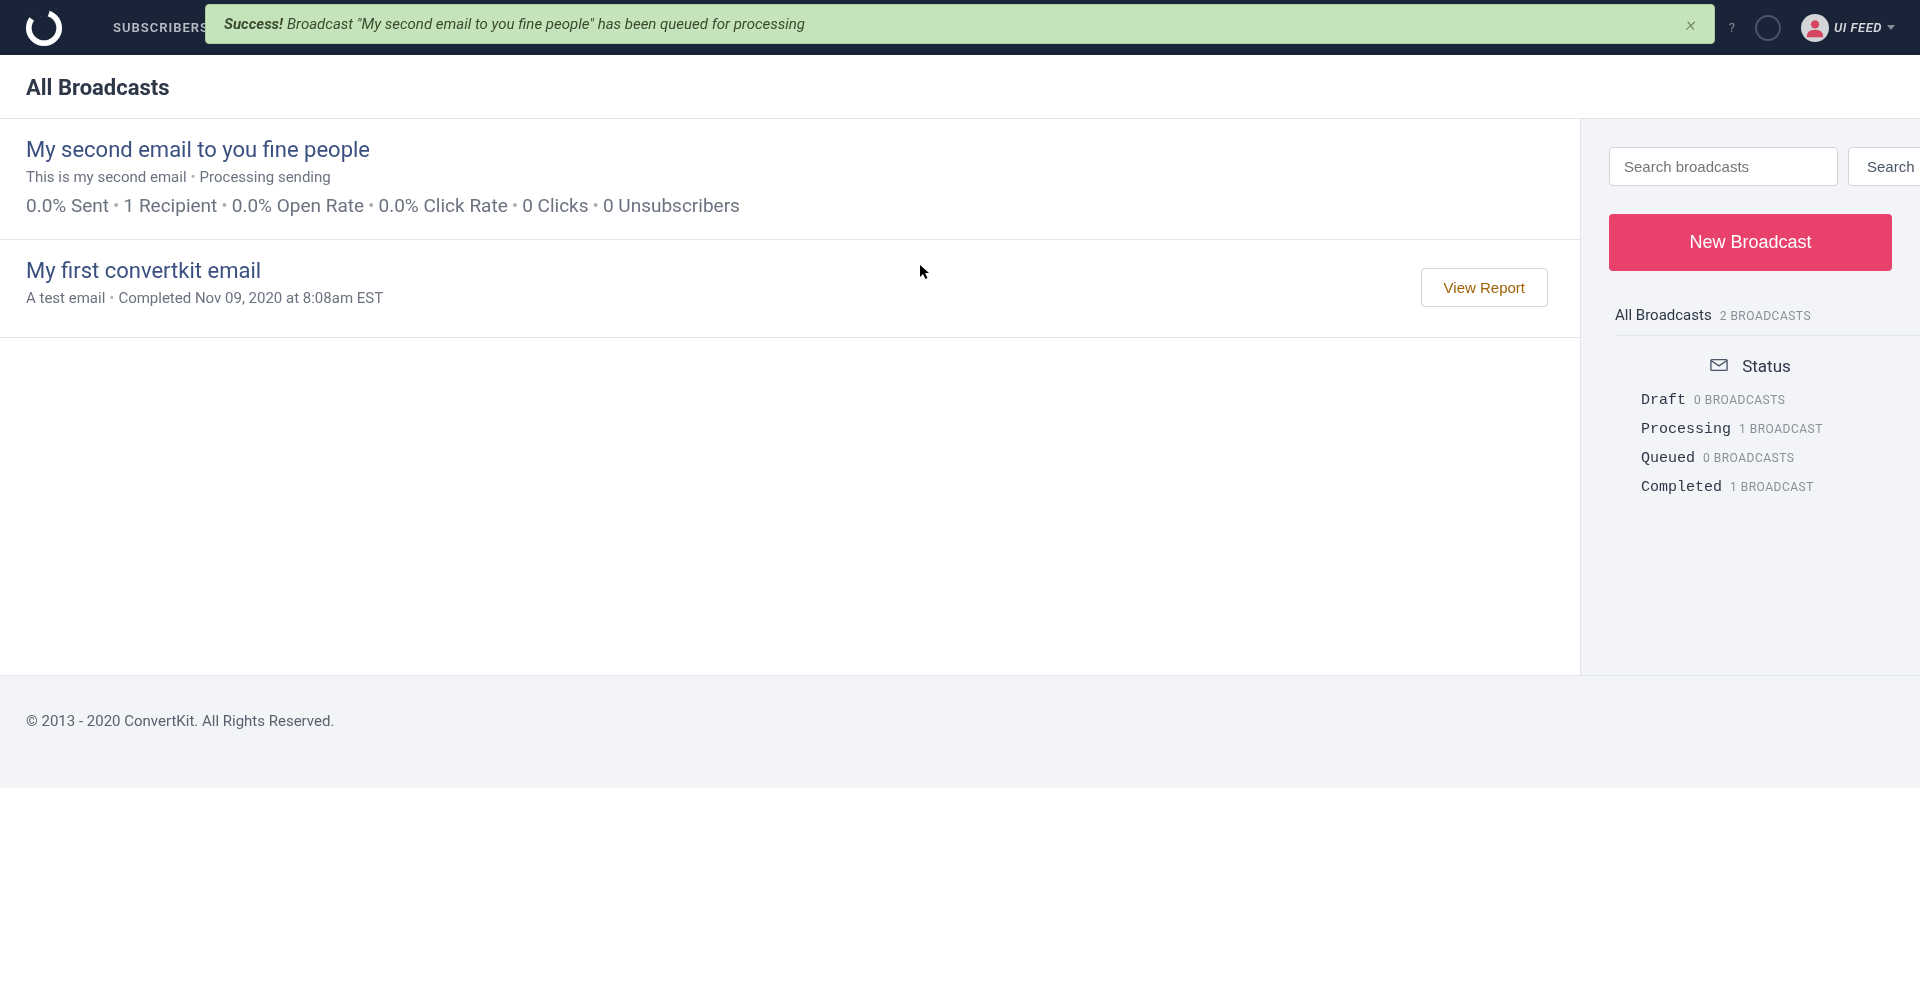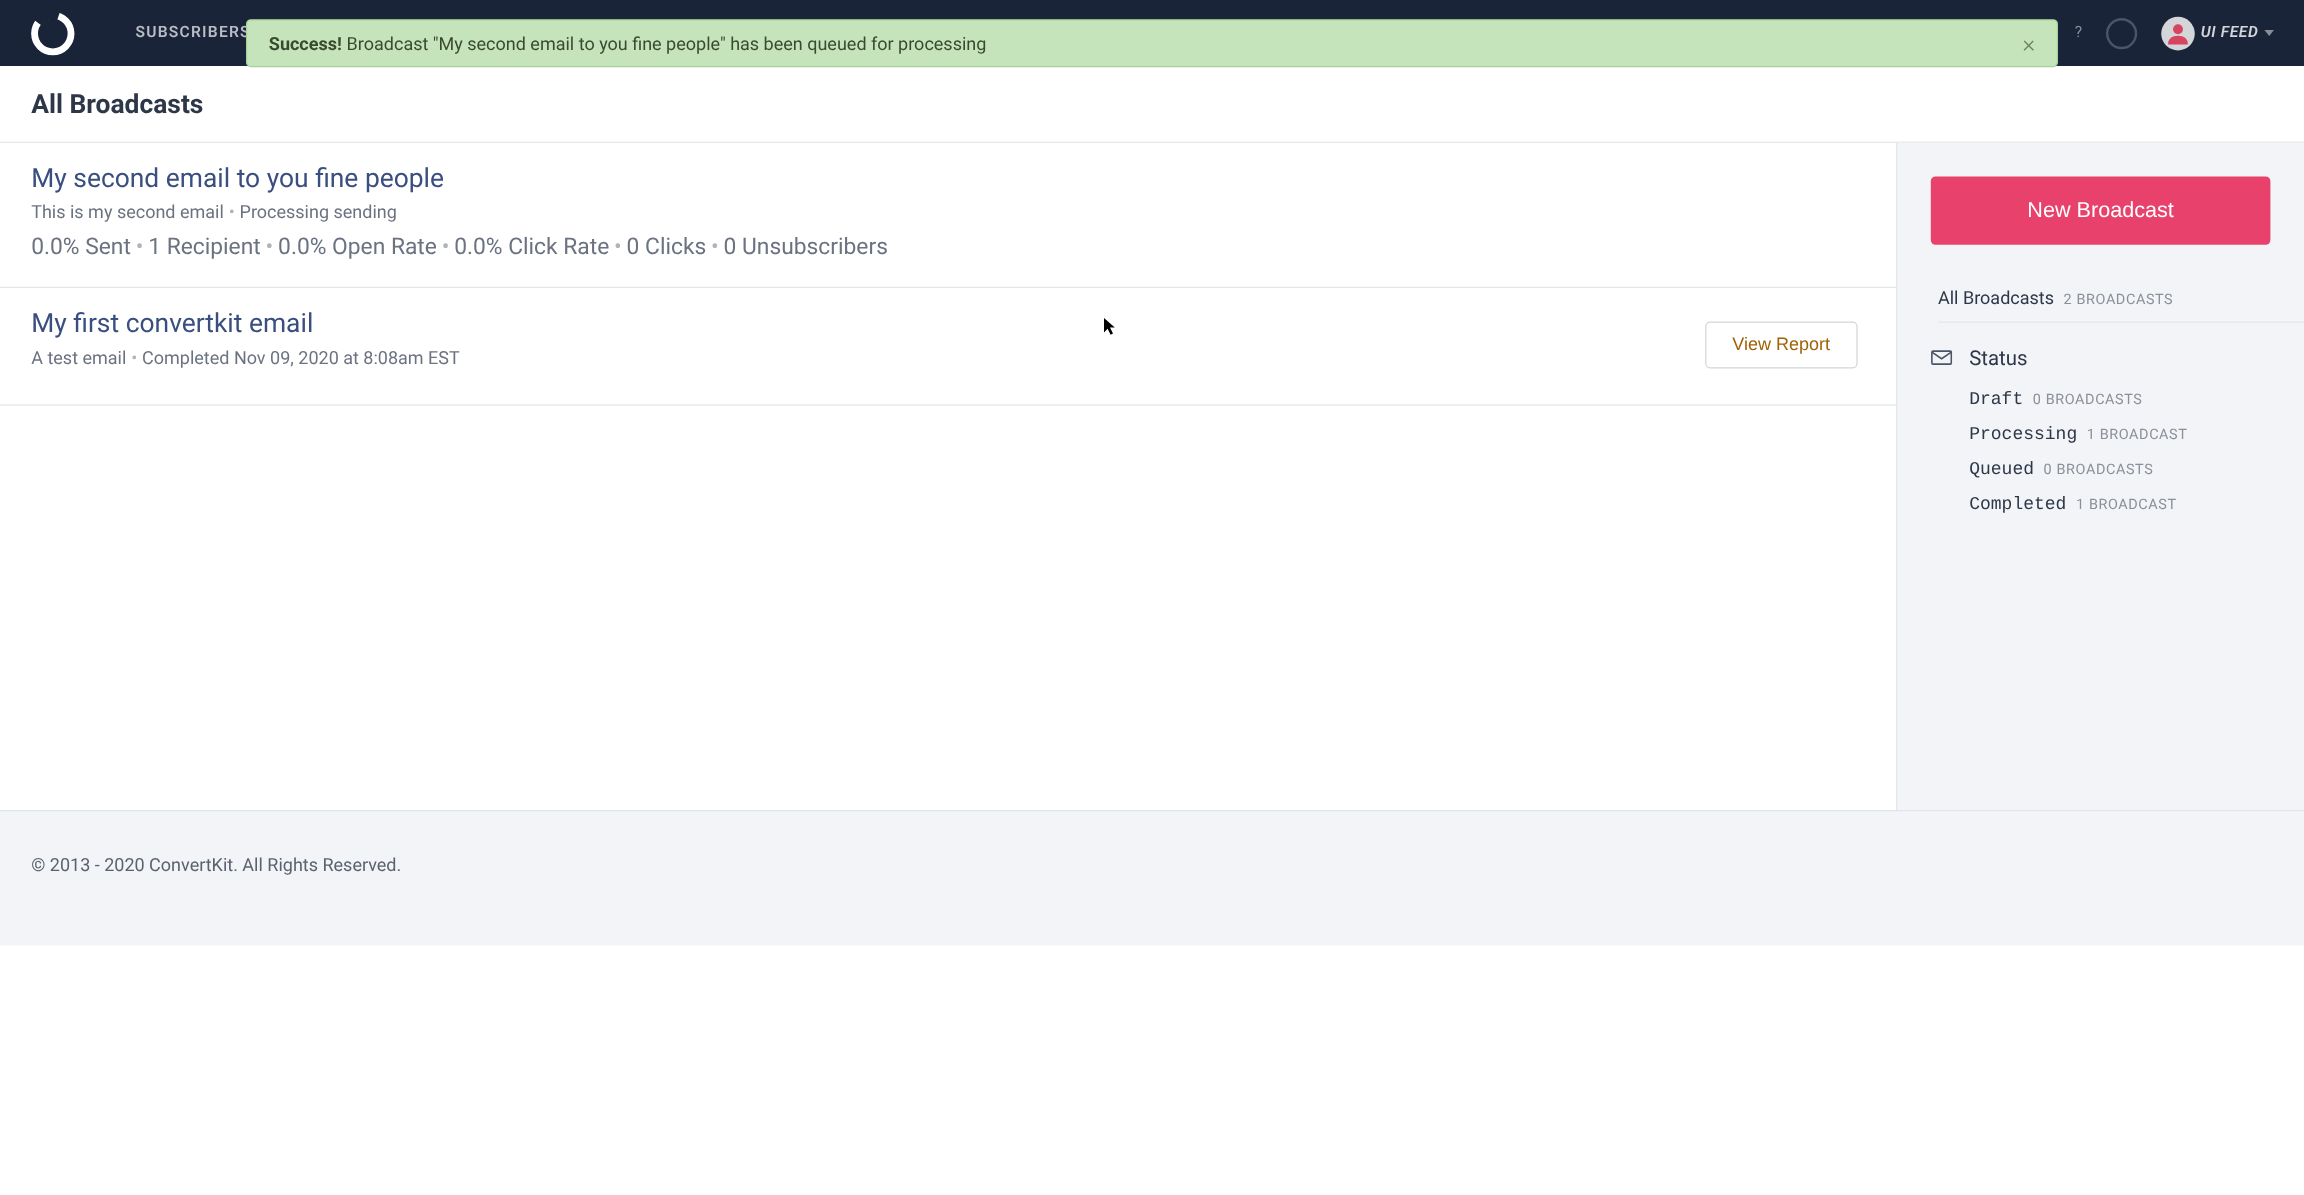--- a/index.html
+++ b/index.html
@@ -12,21 +12,21 @@
     .nav-link { color: #b8bcc5; font-size: 13px; font-weight: 600; letter-spacing: 1px; text-decoration: none; cursor: pointer; }
     .nav-right { display: flex; align-items: center; gap: 20px; }
     .search-circle { width: 26px; height: 26px; border: 2.5px solid #4a5568; border-radius: 50%; cursor: pointer; }
     .help-icon { color: #888c94; font-size: 13px; cursor: pointer; }
     .avatar { width: 28px; height: 28px; border-radius: 50%; background: #d3d5d9; display: flex; align-items: center; justify-content: center; overflow: hidden; }
     .avatar svg { width: 22px; height: 22px; }
     .user-dropdown { display: flex; align-items: center; gap: 5px; cursor: pointer; font-style: italic; }
     .user-name { color: #d3d5d9; font-size: 13px; font-weight: 600; letter-spacing: 0.5px; }
     .caret { width: 0; height: 0; border-left: 4px solid transparent; border-right: 4px solid transparent; border-top: 5px solid #888c94; }
 
-    .alert { position: absolute; top: 16px; left: 205px; right: 205px; background: #c6e4bc; border: 1px solid #a8d098; border-radius: 4px; padding: 9px 18px; display: flex; align-items: flex-end; z-index: 10; font-size: 15px; color: #3a4a30; }
+    .alert { position: absolute; top: 4px; left: 205px; right: 205px; background: #c6e4bc; border: 1px solid #a8d098; border-radius: 4px; padding: 9px 18px; display: flex; align-items: center; z-index: 10; font-size: 15px; color: #3a4a30; font-style: italic; }
     .alert-close { margin-left: auto; color: #6b8060; font-size: 20px; cursor: pointer; line-height: 1; font-weight: 300; }
     .alert strong { font-weight: 700; margin-right: 4px; }
 
     .page-header { padding: 20px 26px 18px; }
     .page-title { font-size: 22px; font-weight: 700; color: #2d3748; }
 
     .layout { display: flex; border-top: 1px solid #e2e6ea; min-height: 557px; }
     .main { flex: 1; }
     .sidebar { width: 340px; background: #f2f4f7; border-left: 1px solid #e2e6ea; padding: 28px; }
 
@@ -40,21 +40,21 @@
     .search-row { display: flex; gap: 10px; margin-bottom: 28px; }
     .search-input { flex: 1; padding: 10px 14px; border: 1px solid #d1d5db; border-radius: 4px; font-size: 15px; background: #fff; }
     .search-btn { padding: 10px 18px; border: 1px solid #d1d5db; background: #fff; border-radius: 4px; font-size: 15px; color: #4a5568; cursor: pointer; }
 
     .new-broadcast-btn { width: 100%; background: #e8416c; color: #fff; border: none; border-radius: 4px; padding: 18px; font-size: 18px; font-weight: 500; cursor: pointer; margin-bottom: 24px; }
 
     .filter-all { padding: 11px 0; border-bottom: 1px solid #e2e6ea; display: flex; align-items: baseline; gap: 8px; margin-left: 6px; margin-right: -28px; padding-right: 28px; }
     .filter-all .label { font-size: 15px; color: #2d3748; }
     .filter-count { font-size: 12px; letter-spacing: 0.5px; color: #8a8f98; }
 
-    .status-header { display: flex; align-items: center; gap: 14px; margin-top: 20px; margin-bottom: 10px; }
+    .status-header { display: flex; align-items: center; gap: 14px; margin-top: 20px; margin-bottom: 10px; justify-content: center; }
     .status-header .label { font-size: 17px; color: #2d3748; }
     .envelope-icon svg { width: 18px; height: 14px; }
 
     .status-item { padding: 6px 0 6px 32px; display: flex; align-items: baseline; gap: 8px; cursor: pointer; }
     .status-item .label { font-size: 15px; color: #2d3748; font-family: Liberation Mono, monospace; }
 
     .footer { background: #f2f4f7; border-top: 1px solid #e2e6ea; padding: 36px 26px 58px; font-size: 15px; color: #5a6270; }
 
     .cursor-fake { position: fixed; width: 12px; height: 16px; pointer-events: none; }
   </style>
@@ -111,20 +111,24 @@
         <div class="broadcast-stats"><span>0.0% Sent</span><span class="dot">•</span><span>1 Recipient</span><span class="dot">•</span><span>0.0% Open Rate</span><span class="dot">•</span><span>0.0% Click Rate</span><span class="dot">•</span><span>0 Clicks</span><span class="dot">•</span><span>0 Unsubscribers</span></div>
       </div>
       <div class="broadcast-item">
         <div class="broadcast-title">My first convertkit email</div>
         <div class="broadcast-meta"><span>A test email</span><span class="dot">•</span><span>Completed Nov 09, 2020 at 8:08am EST</span></div>
         <button class="view-report-btn">View Report</button>
       </div>
     </div>
 
   <div class="sidebar">
+    <div class="search-row">
+      <input class="search-input" placeholder="Search broadcasts" style="">
+      <button class="search-btn">Search</button>
+    </div>
 
     <button class="new-broadcast-btn">New Broadcast</button>
 
     <div class="filter-all">
       <span class="label">All Broadcasts</span>
       <span class="filter-count">2 BROADCASTS</span>
     </div>
 
     <div class="status-header">
       <span class="envelope-icon">

